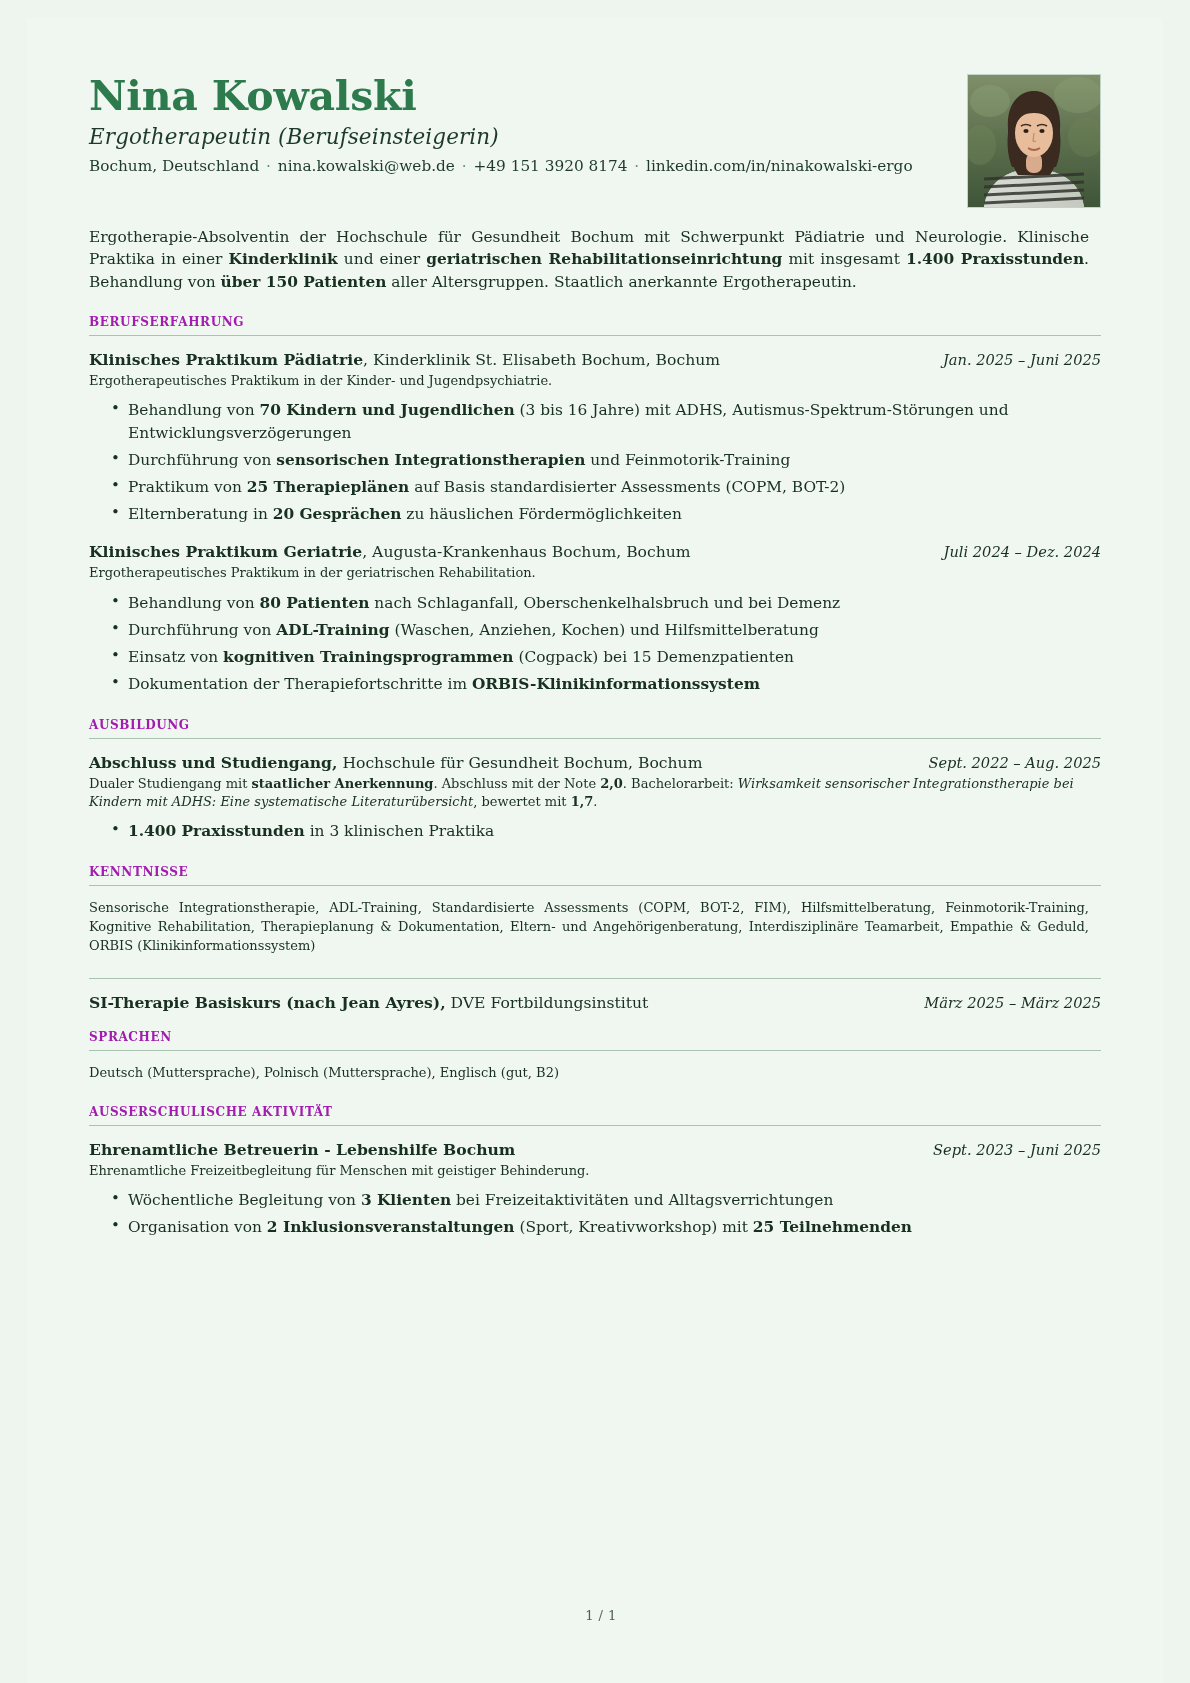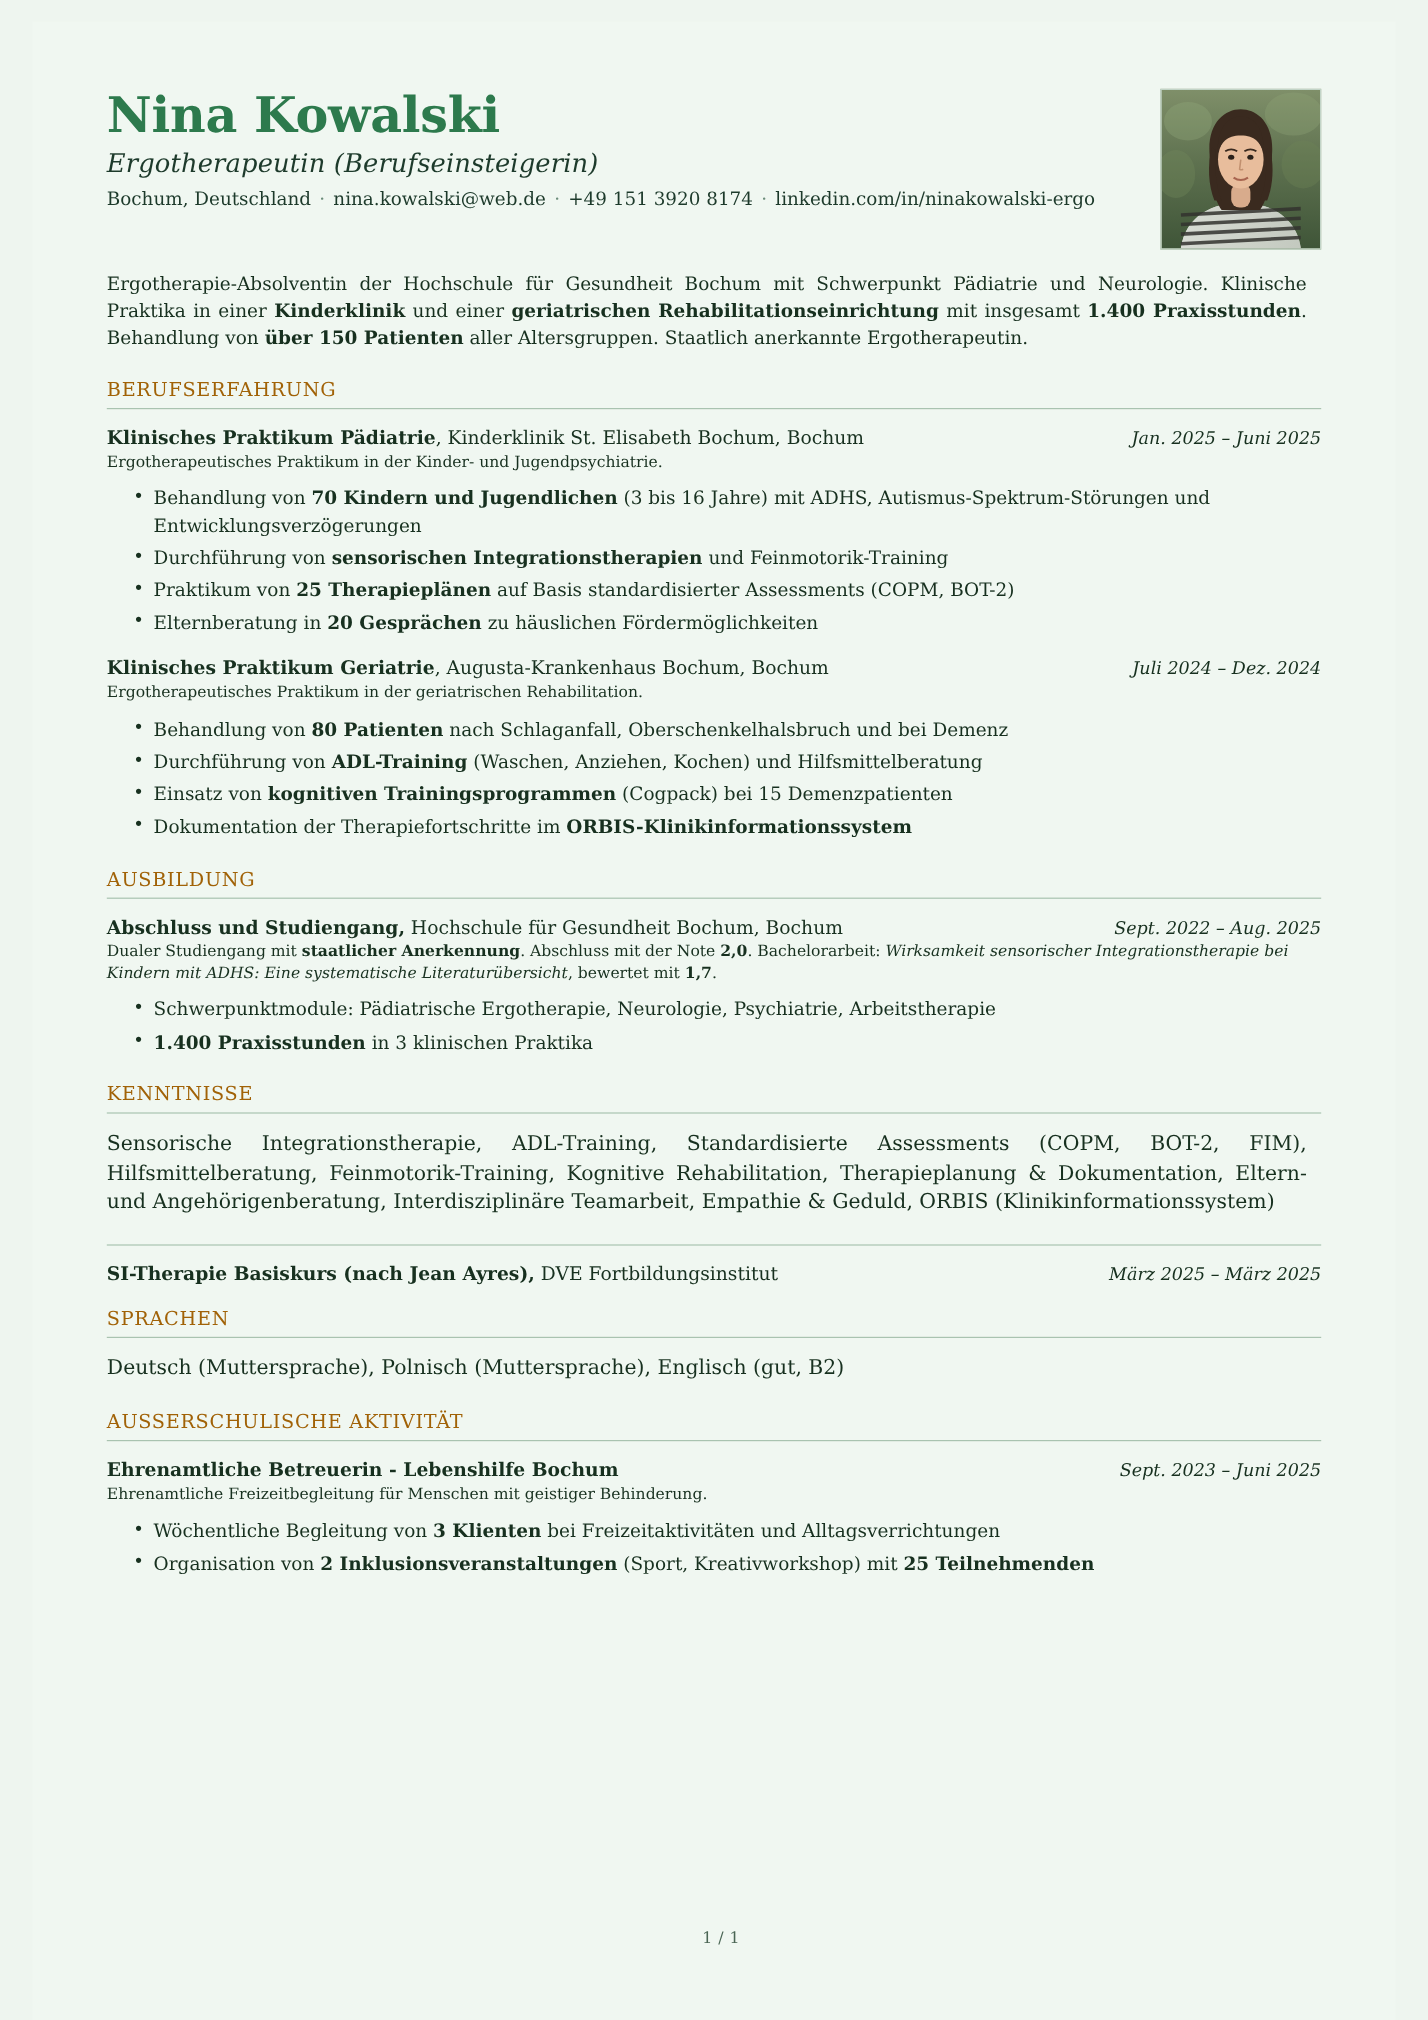--- a/index.html
+++ b/index.html
@@ -71,24 +71,24 @@
     margin: 18px 0 0 0;
     text-align: justify;
     color: #17301f;
     max-width: 1000px;
   }
   .summary b { font-weight: 700; }
 
   
   .section { margin-top: 22px; }
   .section-title {
-    font-weight: 400;
-    font-size: 16px;
+    font-weight: 700;
+    font-size: 12px;
     letter-spacing: 0.6px;
-    color: #a16207;
+    color: #a21caf;
     text-transform: uppercase;
     margin: 0 0 6px 0;
   }
   .rule {
     height: 1px;
     background: #a9c3b0;
     width: 100%;
     margin-bottom: 13px;
   }
 
@@ -141,21 +141,21 @@
     content: "•";
     position: absolute;
     left: 0;
     top: -1px;
     color: #17301f;
     font-size: 15px;
   }
   ul.bullets li b { font-weight: 700; }
 
   .plain-body {
-    font-size: 17px;
+    font-size: 13px;
     line-height: 1.46;
     color: #17301f;
     text-align: justify;
     max-width: 1000px;
   }
 
   .footer {
     position: absolute;
     left: 12px;
     right: 0;
@@ -272,21 +272,20 @@
   <div class="section">
     <div class="section-title">AUSBILDUNG</div>
     <div class="rule"></div>
     <div class="entry">
       <div class="entry-head">
         <div class="entry-title"><b>Abschluss und Studiengang,</b><span> Hochschule für Gesundheit Bochum, Bochum</span></div>
         <div class="entry-date">Sept. 2022 – Aug. 2025</div>
       </div>
       <div class="entry-sub"><span>Dualer Studiengang mit </span><b>staatlicher Anerkennung</b><span>. Abschluss mit der Note </span><b>2,0</b><span>. Bachelorarbeit: </span><i>Wirksamkeit sensorischer Integrationstherapie bei Kindern mit ADHS: Eine systematische Literaturübersicht</i><span>, bewertet mit </span><b>1,7</b><span>.</span></div>
       <ul class="bullets">
-        <li><span>Schwerpunktmodule: Pädiatrische Ergotherapie, Neurologie, Psychiatrie, Arbeitstherapie</span><b></b><span></span></li>
         <li><span></span><b>1.400 Praxisstunden</b><span> in 3 klinischen Praktika</span></li>
       </ul>
     </div>
   </div>
 
   <div class="section">
     <div class="section-title">KENNTNISSE</div>
     <div class="rule"></div>
     <div class="plain-body">Sensorische Integrationstherapie, ADL-Training, Standardisierte Assessments (COPM, BOT-2, FIM), Hilfsmittelberatung, Feinmotorik-Training, Kognitive Rehabilitation, Therapieplanung &amp; Dokumentation, Eltern- und Angehörigenberatung, Interdisziplinäre Teamarbeit, Empathie &amp; Geduld, ORBIS (Klinikinformationssystem)</div>
   </div>

